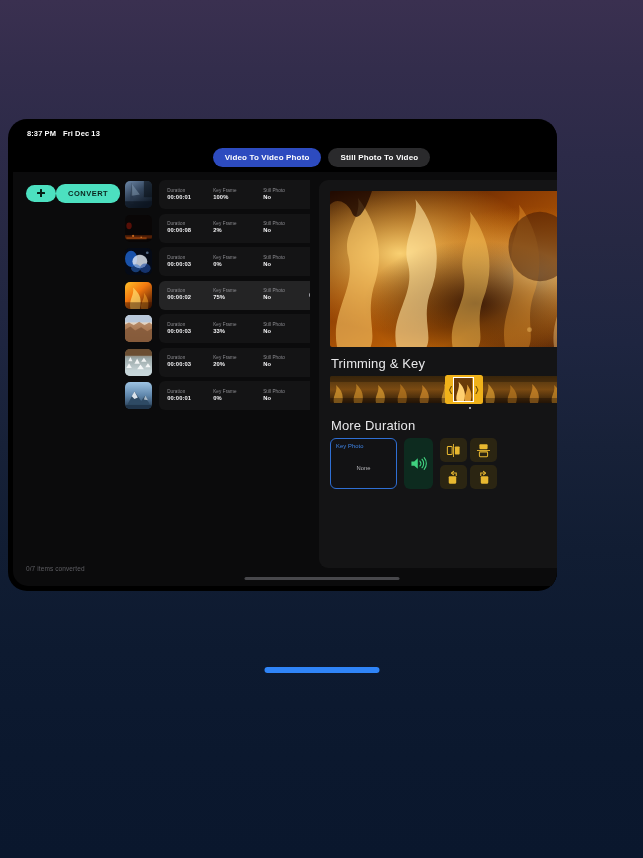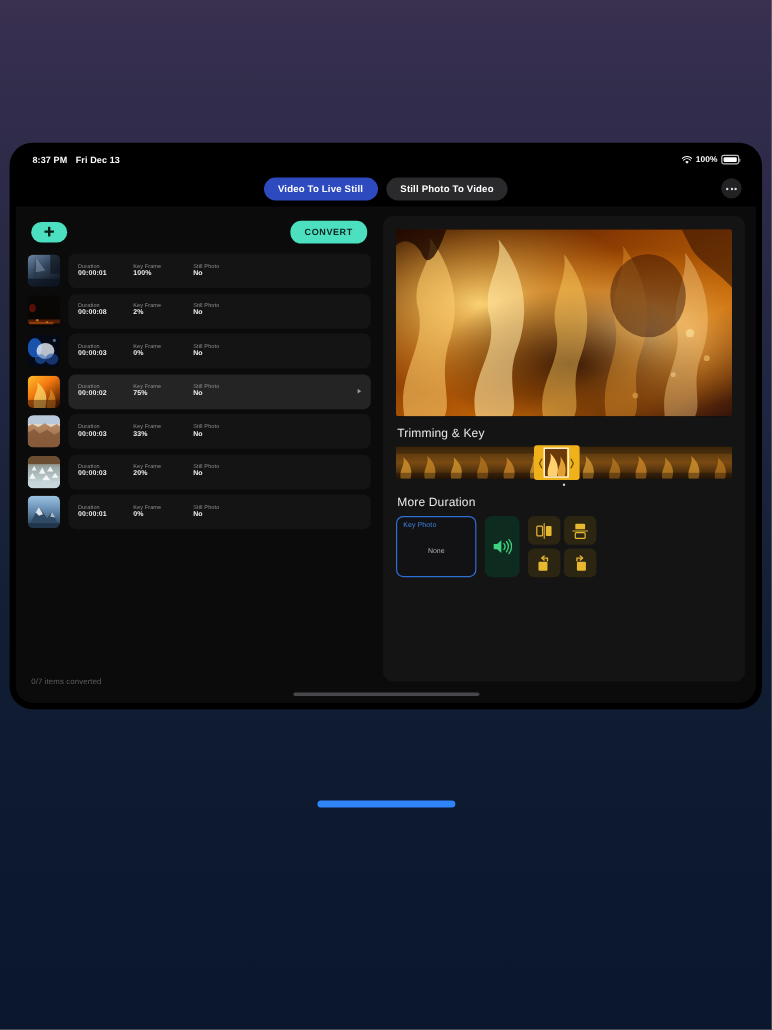--- a/index.html
+++ b/index.html
@@ -24,21 +24,21 @@
       #0b182e 88%,
       #0a172d 100%);
     position: relative;
   }
 
   
   .device {
     position: absolute;
     left: 8px;
     top: 119px;
-    width: 627px;
+    width: 549px;
     height: 472px;
     background: #000000;
     border-radius: 19px;
     overflow: hidden;
   }
 
   .screen {
     position: absolute;
     left: 5px;
     top: 5px;
@@ -148,21 +148,21 @@
     background: #0b0b0c;
     display: flex;
     padding: 8px 9px 0 9px;
     gap: 9px;
   }
 
   
   .leftpane {
     width: 288px;
     display: flex;
-    flex-direction: column;
+    flex-direction: row;
     position: relative;
   }
 
   .toolbar {
     height: 26px;
     display: flex;
     align-items: center;
     justify-content: space-between;
     padding: 0 4px;
     margin-bottom: 5px;
@@ -277,21 +277,21 @@
   .preview {
     width: 100%;
     height: 156px;
     border-radius: 2px;
     overflow: hidden;
     background: #0c0705;
   }
   .preview svg { display:block; width:100%; height:100%; }
 
   .section-title {
-    font-size: 10px;
+    font-size: 13px;
     color: #e8e8ea;
     margin: 9px 0 5px 1px;
     letter-spacing: 0.15px;
   }
 
   .filmstrip-wrap { position: relative; }
   .filmstrip {
     width: 100%;
     height: 27px;
     border-radius: 2px;
@@ -440,21 +440,21 @@
         </span>
         <span class="sb-pct">100%</span>
         <span class="batt">
             <i></i>
           </span>
       </div>
     </div>
 
     <div class="navbar">
       <div class="segment">
-        <button class="seg-btn active">Video To Live Still</button>
+        <button class="seg-btn active">Video To Video Photo</button>
         <button class="seg-btn">Still Photo To Video</button>
       </div>
       <div class="more-btn">
         <span></span>
           <span></span>
           <span></span>
       </div>
     </div>
 
     <div class="appbody">

